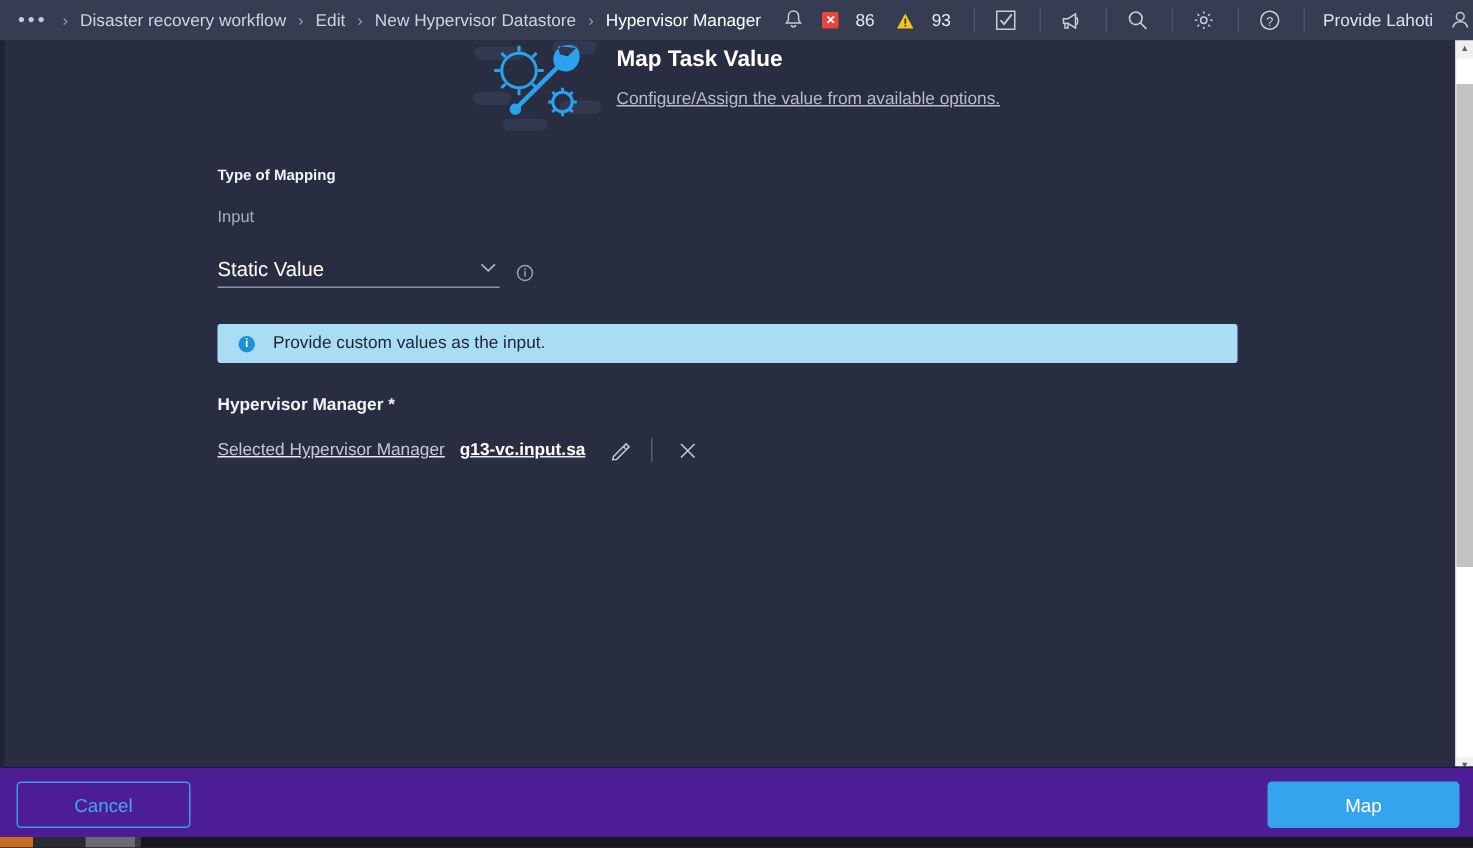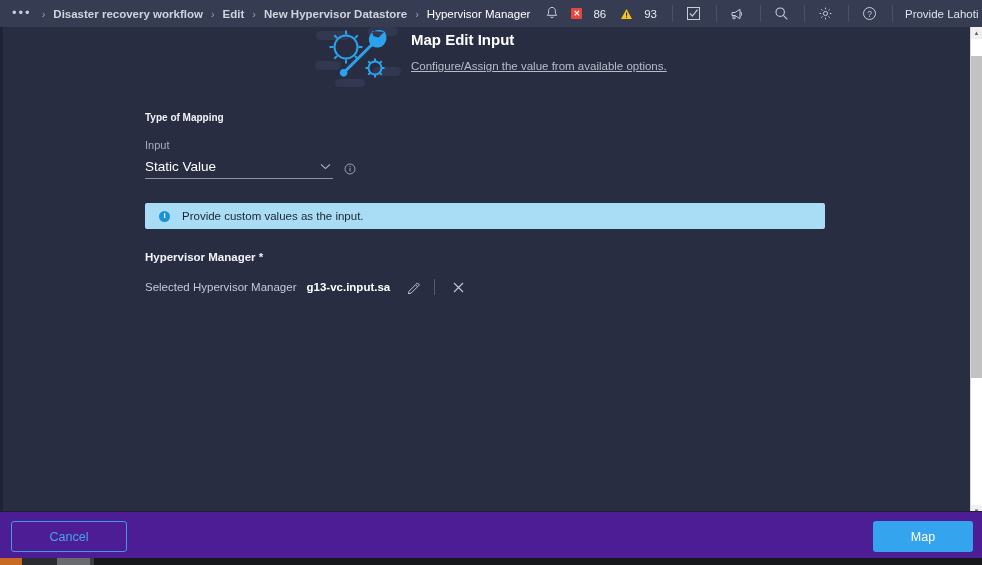--- a/index.html
+++ b/index.html
@@ -46,21 +46,20 @@
     color: #9aa0b4;
     font-size: 11px;
     margin: 0 8px;
     font-weight: 400;
   }
   .bc-item {
     font-size: 11.5px;
     color: #cfd3de;
     white-space: nowrap;
     cursor: pointer;
-    font-weight: bold;
   }
   .bc-item.current {
     color: #ffffff;
     font-weight: normal;
     cursor: default;
     text-align: center;
   }
 
   .topbar-right {
     margin-left: auto;
@@ -186,21 +185,21 @@
   }
   .section-title {
     font-size: 10px;
     font-weight: bold;
     color: #f2f3f7;
     margin: 0 0 16px 0;
   }
   .field-label {
     font-size: 11px;
     color: #a7adbf;
-    margin-bottom: 8px;
+    margin-bottom: 21px;
   }
   .select-row {
     display: flex;
     align-items: flex-end;
     margin-bottom: 24px;
   }
   .select-box {
     width: 188px;
     border-bottom: 1px solid #8d93a6;
     display: flex;
@@ -257,20 +256,21 @@
 
   .req-title {
     font-size: 11.5px;
     font-weight: bold;
     color: #f2f3f7;
     margin: 0 0 14px 0;
   }
   .sel-row {
     display: flex;
     align-items: center;
+    text-decoration: underline;
   }
   .sel-label {
     font-size: 11.5px;
     color: #c4c9d6;
   }
   .sel-value {
     font-size: 11.5px;
     color: #ffffff;
     font-weight: bold;
     margin-left: 10px;
@@ -313,21 +313,21 @@
     color: #45a6e8;
     font-size: 12.5px;
     font-family: "Liberation Sans", sans-serif;
     cursor: pointer;
     padding: 0;
   }
   .btn-map {
     position: absolute;
     right: 9px;
     top: 9px;
-    width: 100px;
+    width: 128px;
     height: 31px;
     border: none;
     border-radius: 3px;
     background: #35a4ef;
     color: #ffffff;
     font-size: 12.5px;
     font-family: "Liberation Sans", sans-serif;
     cursor: pointer;
     padding: 0;
   }
@@ -522,21 +522,21 @@
           <g fill="none" stroke="#2aa2ee" stroke-width="2">
             <circle cx="33" cy="26" r="11.5"></circle>
             <path d="M33 9.5v4M33 38.5v4M16.5 26h4M45.5 26h4M21.3 14.3l2.8 2.8M41.9 34.9l2.8 2.8M44.7 14.3l-2.8 2.8M24.1 34.9l-2.8 2.8"></path>
             <circle cx="62" cy="47" r="6.5"></circle>
             <path d="M62 37.5v3M62 53.5v3M52.5 47h3M68.5 47h3M55.3 40.3l2 2M66.7 51.7l2 2M68.7 40.3l-2 2M57.3 51.7l-2 2"></path>
           </g>
           <path d="M72 11 c-4-3-10-2.5-13.5 1 -3 3-3.4 7.6-1.3 11.2 L32 48.3 c-1.3-0.6-3-0.3-4.1 0.8 -1.5 1.5-1.5 3.9 0 5.4 1.5 1.5 3.9 1.5 5.4 0 1.1-1.1 1.4-2.8 0.8-4.1 L59.3 25.3 c3.6 2.1 8.2 1.7 11.2-1.3 3.5-3.5 4-9.5 1-13.5 l-6 6 -5.2-1.4 -1.4-5.2z" fill="#2aa2ee"></path>
         </svg>
       </div>
       <div class="dlg-head-text">
-        <div class="dlg-title">Map Edit Input</div>
+        <div class="dlg-title">Map Task Value</div>
         <div class="dlg-sub">Configure/Assign the value from available options.</div>
       </div>
     </div>
 
     <div class="form">
 
       <div class="section-title">Type of Mapping</div>
 
       <div class="field-label">Input</div>
       <div class="select-row">

